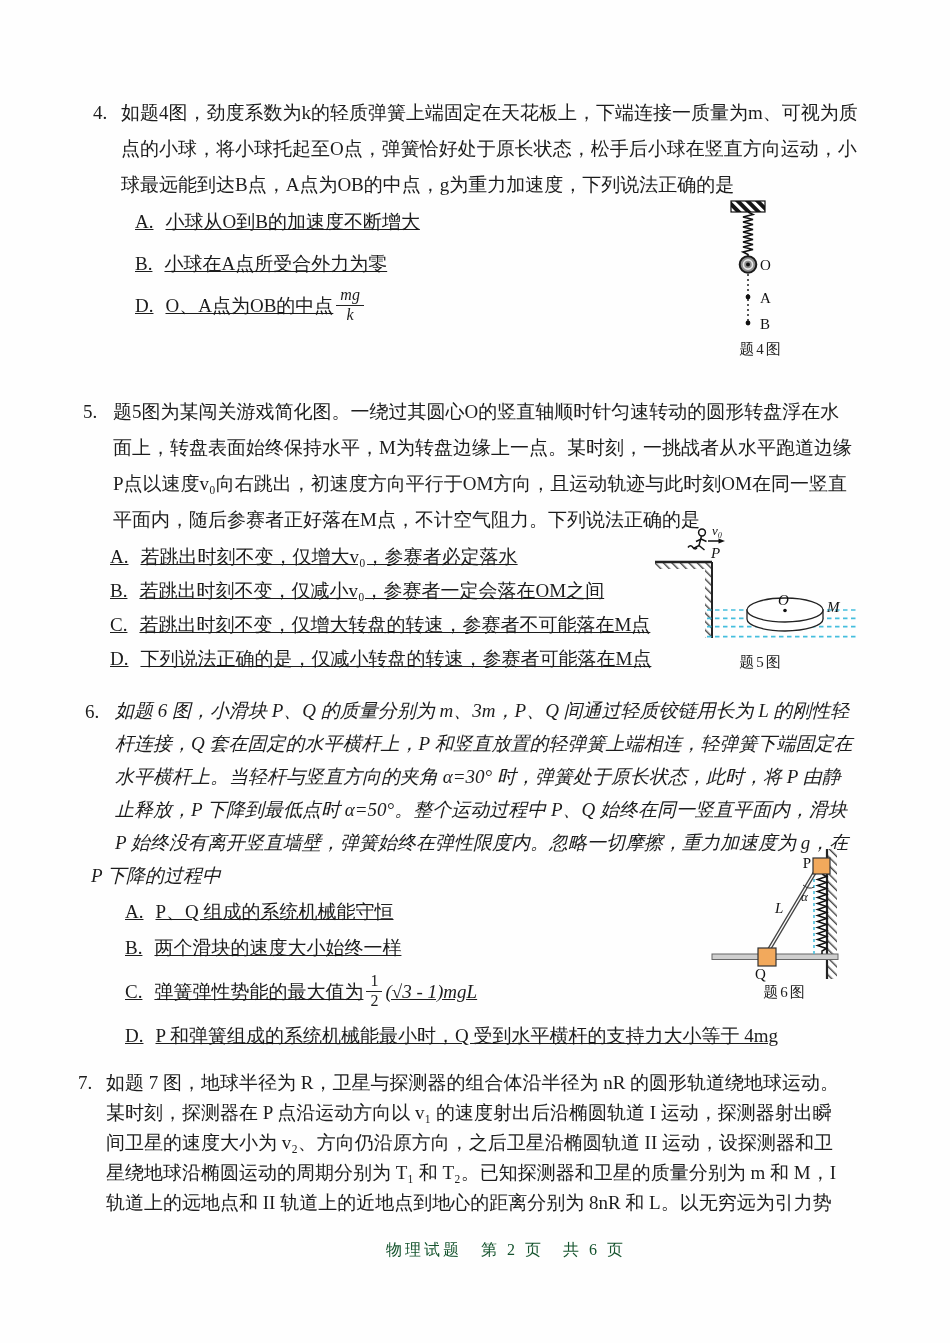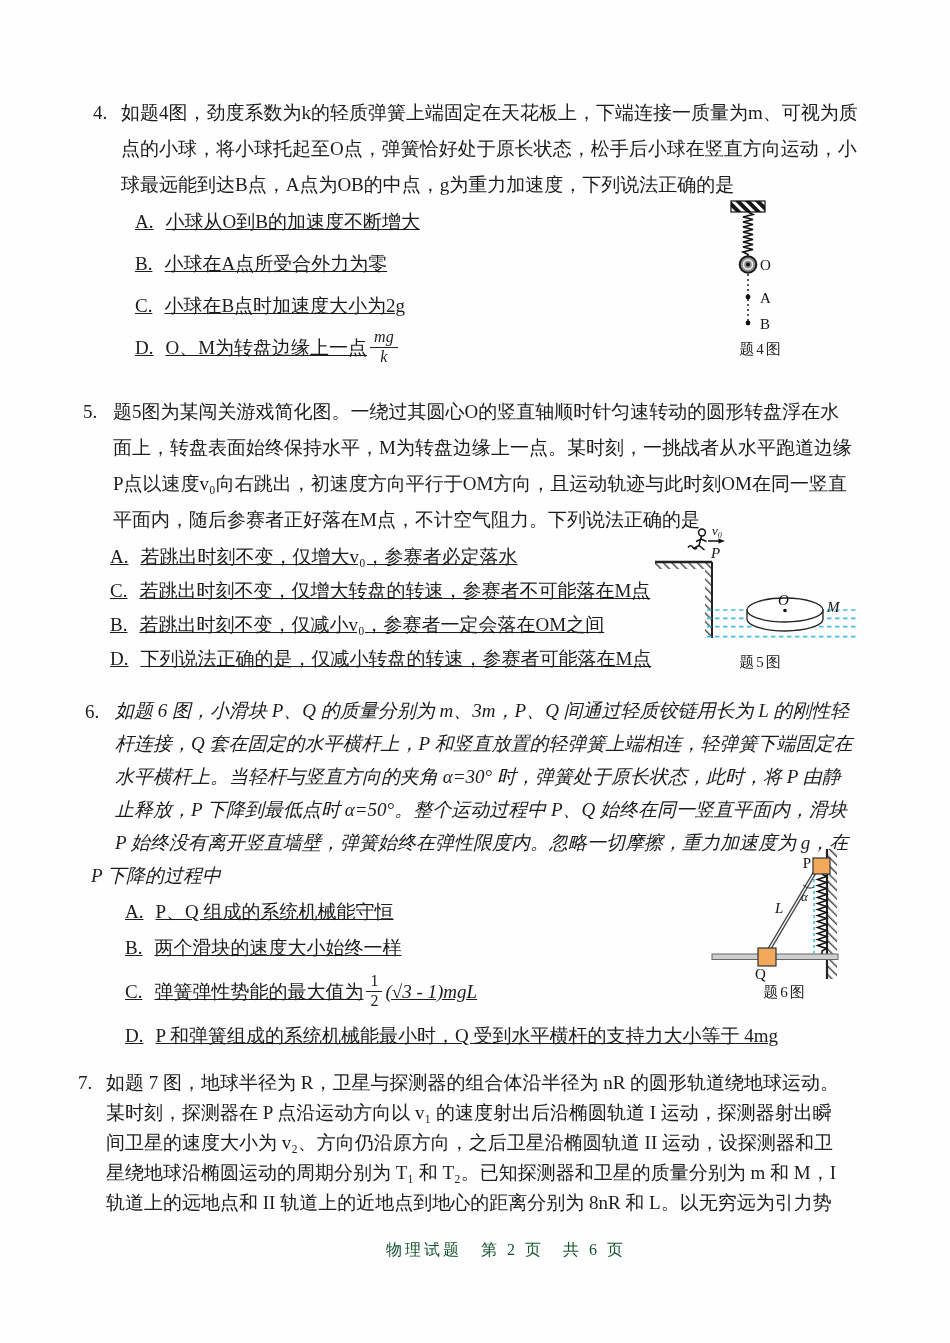--- a/index.html
+++ b/index.html
@@ -43,22 +43,21 @@
   <section class="q q4" style="left:93px;top:95px;width:790px;">
     <span class="qnum">4.</span>
     <div class="qlines">
       <div class="line">如题4图，劲度系数为k的轻质弹簧上端固定在天花板上，下端连接一质量为m、可视为质</div>
       <div class="line">点的小球，将小球托起至O点，弹簧恰好处于原长状态，松手后小球在竖直方向运动，小</div>
       <div class="line">球最远能到达B点，A点为OB的中点，g为重力加速度，下列说法正确的是</div>
     </div>
     <div class="opts">
       <div class="opt"><span class="olabel">A.</span><span>小球从O到B的加速度不断增大</span></div>
       <div class="opt"><span class="olabel">B.</span><span>小球在A点所受合外力为零</span></div>
-      <div class="opt"><span class="olabel">C.</span><span>小球在B点时加速度大小为2g</span></div>
-      <div class="opt"><span class="olabel">D.</span><span>O、M为转盘边缘上一点</span><span class="frac it"><span class="num">mg</span><span class="den">k</span></span></div>
+      <div class="opt"><span class="olabel">D.</span><span>O、A点为OB的中点</span><span class="frac it"><span class="num">mg</span><span class="den">k</span></span></div>
     </div>
   </section>
 
   <svg class="fig" style="left:720px;top:196px;" width="92" height="168" viewBox="0 0 92 168">
     <defs>
       <pattern id="hatch4" width="7" height="7" patternUnits="userSpaceOnUse" patternTransform="rotate(-45)">
         <rect width="7" height="7" fill="#ffffff"></rect>
           <rect width="4" height="7" fill="#151515"></rect>
       </pattern>
     </defs>
@@ -79,22 +78,22 @@
   <section class="q q5" style="left:83px;top:394px;width:800px;">
     <span class="qnum">5.</span>
     <div class="qlines" style="margin-left:30px;">
       <div class="line">题5图为某闯关游戏简化图。一绕过其圆心O的竖直轴顺时针匀速转动的圆形转盘浮在水</div>
       <div class="line">面上，转盘表面始终保持水平，M为转盘边缘上一点。某时刻，一挑战者从水平跑道边缘</div>
       <div class="line">P点以速度v₀向右跳出，初速度方向平行于OM方向，且运动轨迹与此时刻OM在同一竖直</div>
       <div class="line">平面内，随后参赛者正好落在M点，不计空气阻力。下列说法正确的是</div>
     </div>
     <div class="opts">
       <div class="opt"><span class="olabel">A.</span><span>若跳出时刻不变，仅增大v₀，参赛者必定落水</span></div>
+      <div class="opt"><span class="olabel">B.</span><span>若跳出时刻不变，仅减小v₀，参赛者一定会落在OM之间</span></div>
       <div class="opt"><span class="olabel">C.</span><span>若跳出时刻不变，仅增大转盘的转速，参赛者不可能落在M点</span></div>
-      <div class="opt"><span class="olabel">B.</span><span>若跳出时刻不变，仅减小v₀，参赛者一定会落在OM之间</span></div>
       <div class="opt"><span class="olabel">D.</span><span>下列说法正确的是，仅减小转盘的转速，参赛者可能落在M点</span></div>
     </div>
   </section>
 
   <svg class="fig" style="left:645px;top:520px;" width="240" height="152" viewBox="0 0 240 152">
     <defs>
       <pattern id="hatch5" width="6" height="6" patternUnits="userSpaceOnUse" patternTransform="rotate(-45)">
         <rect width="6" height="6" fill="#ffffff"></rect>
           <rect width="1.4" height="6" fill="#444"></rect>
       </pattern>

